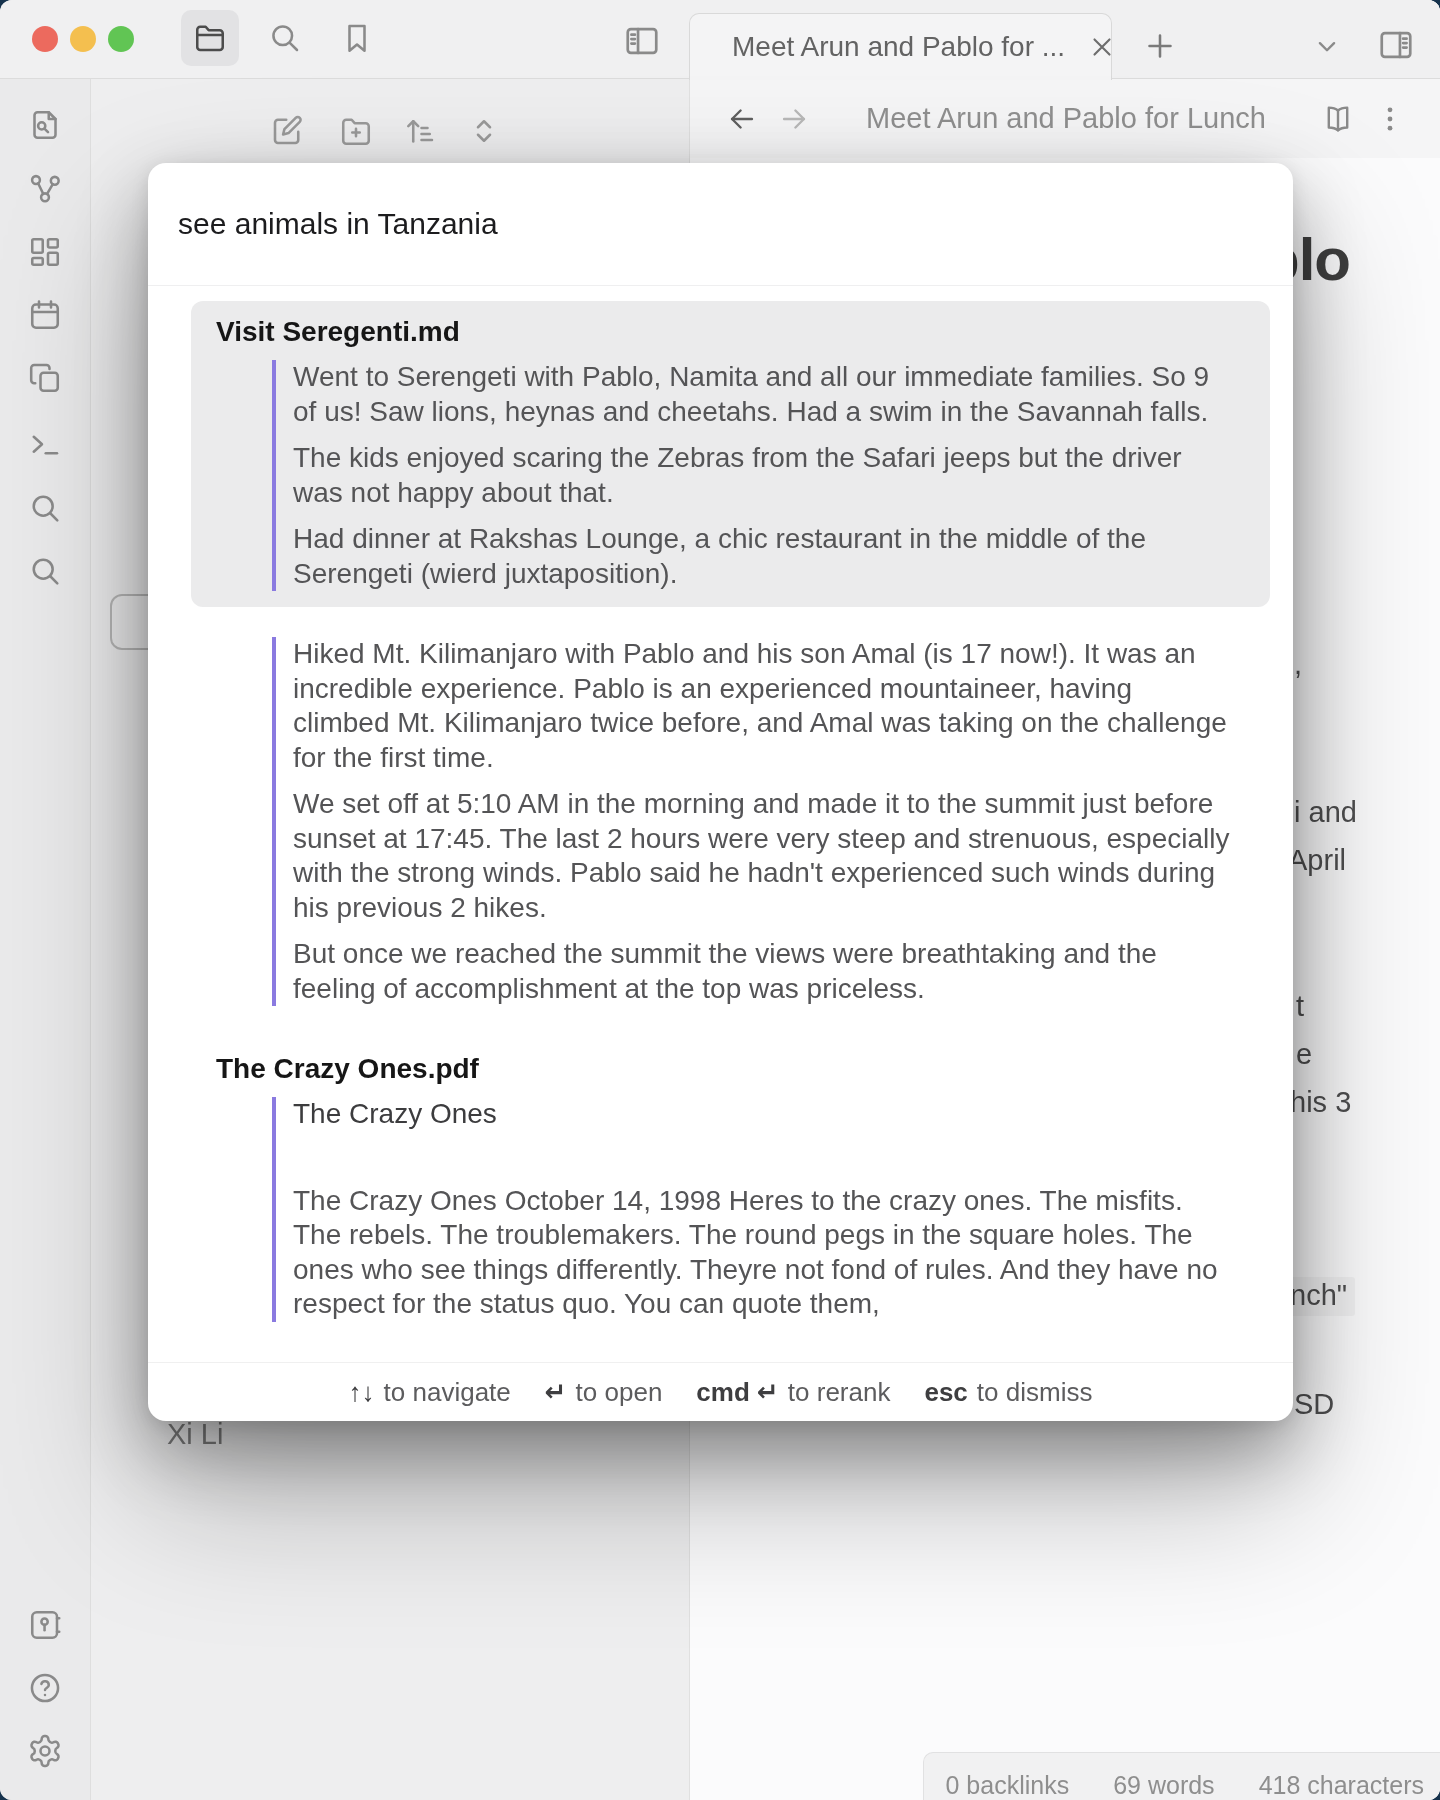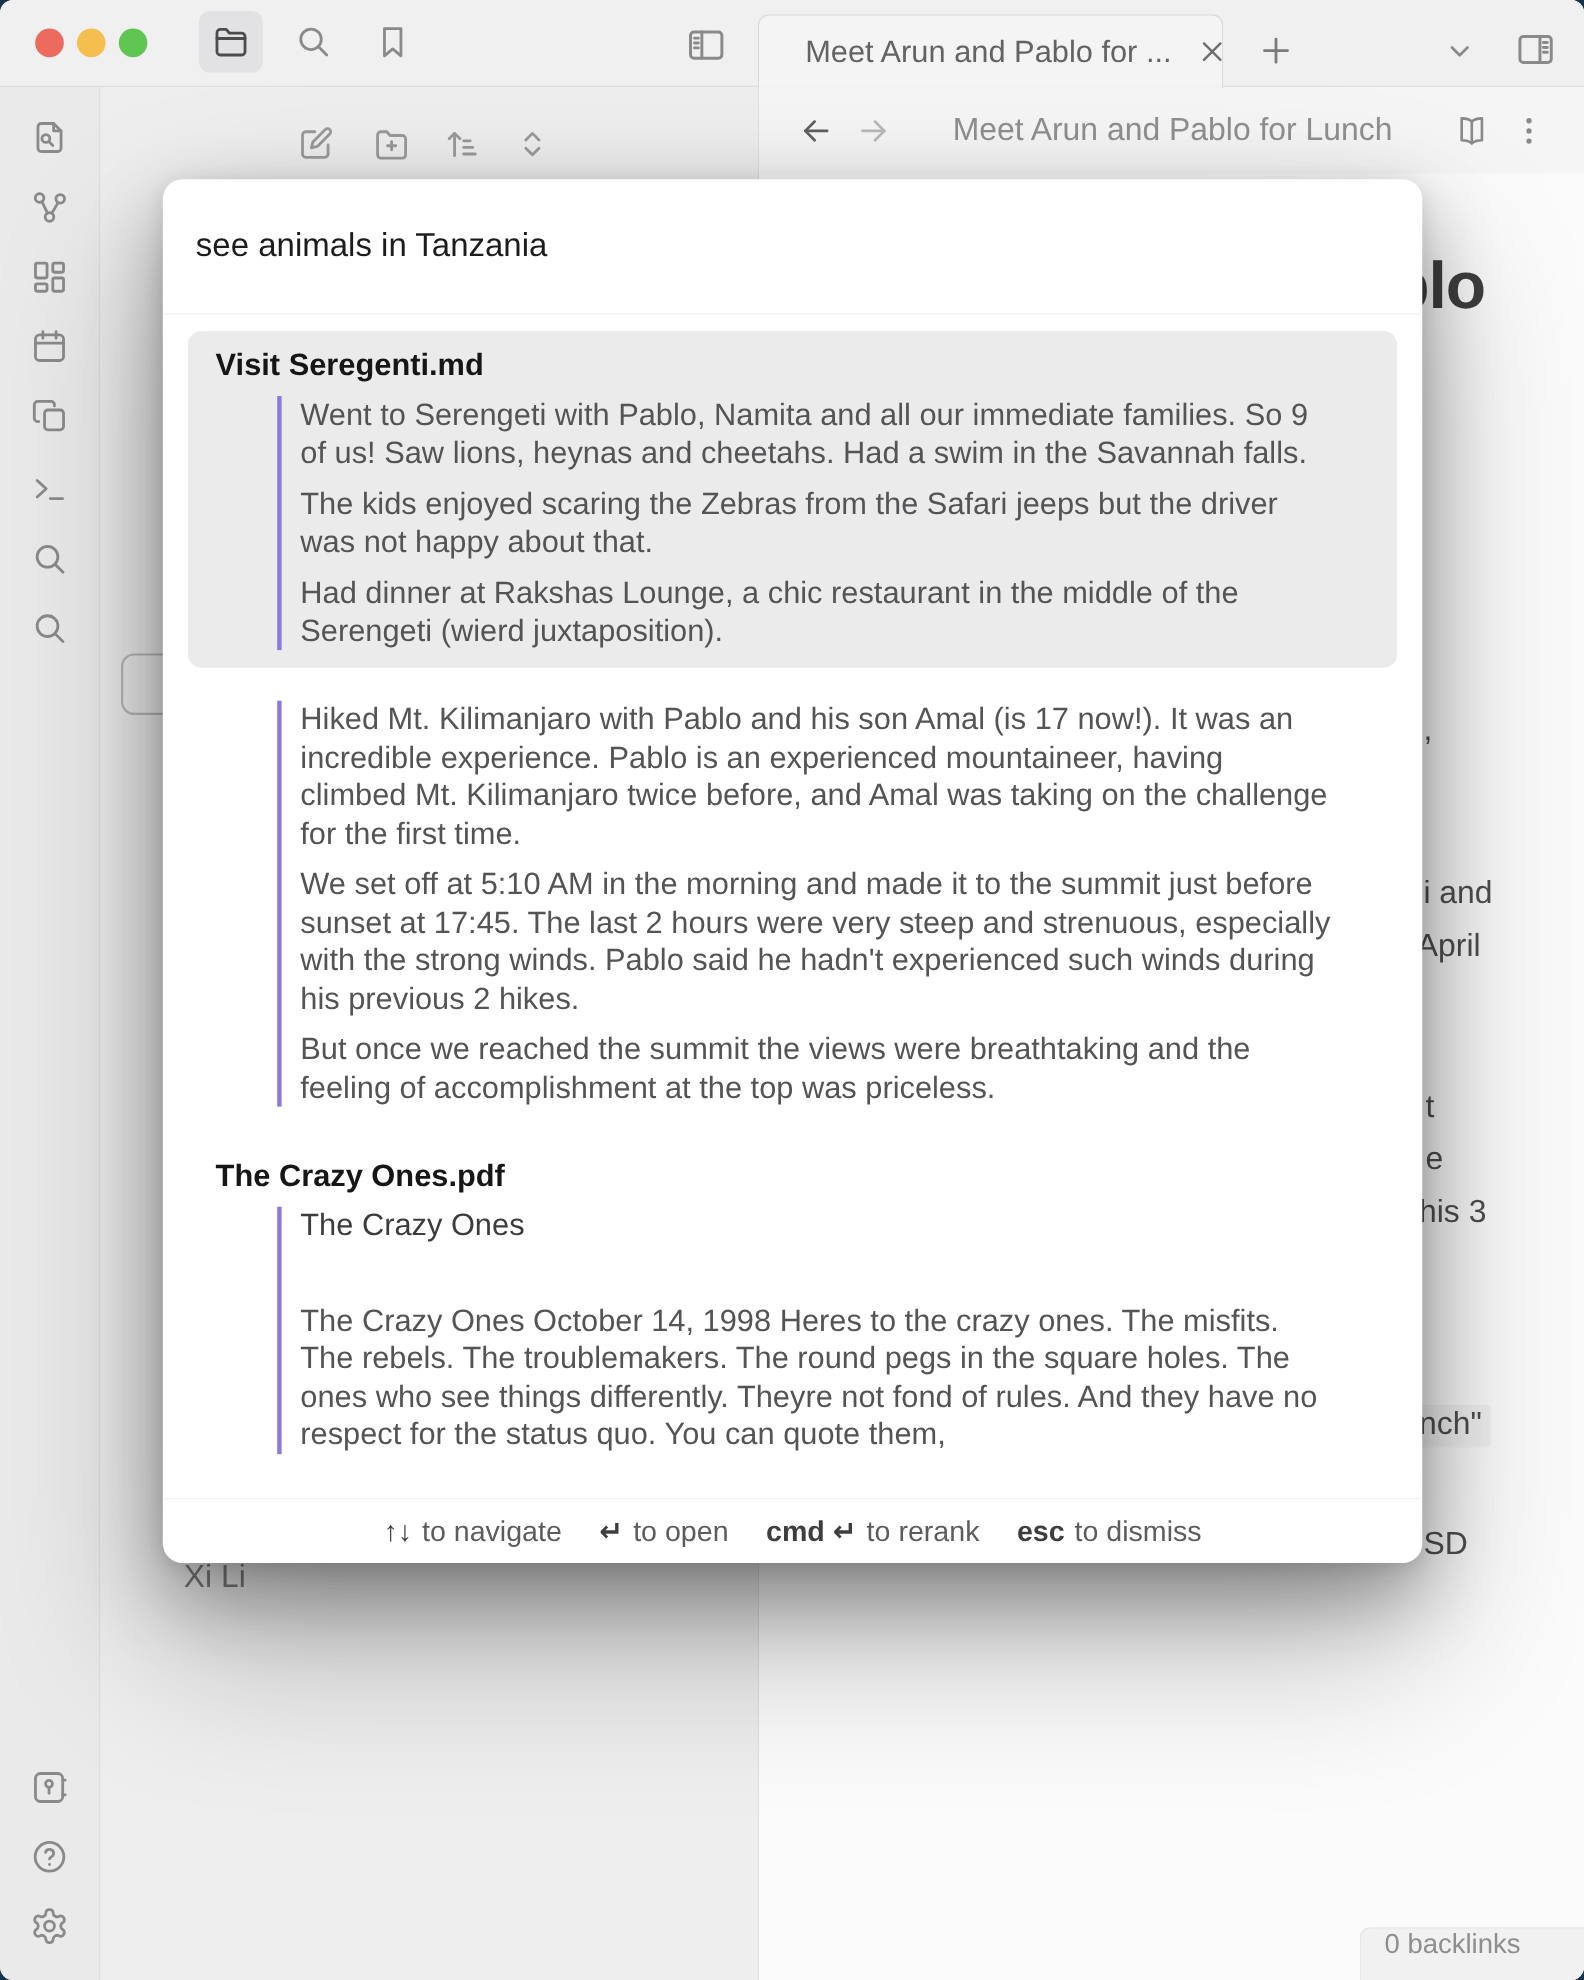--- a/index.html
+++ b/index.html
@@ -52,31 +52,31 @@
   .nav-fwd svg.icon{stroke:#b8b8b8;}
   .view-title{flex:1;text-align:center;font-size:29px;color:#8f8f8f;white-space:nowrap;overflow:hidden;}
   .hdr-right{display:flex;align-items:center;margin-right:24px;}
   .hdr-btn{width:52px;height:52px;display:flex;align-items:center;justify-content:center;}
 
   .note-heading-fragment{position:absolute;left:573px;top:225px;font-size:60px;font-weight:bold;color:#3f3f3f;letter-spacing:-1px;}
   .frag{position:absolute;font-size:29px;color:#4f4f50;white-space:nowrap;}
   .frag.hl{background:#f2f2f3;padding:2px 8px 4px 2px;border-radius:3px;}
 
   
-  .statusbar{position:absolute;right:0;bottom:0;height:47px;background:#f1f1f2;border:1px solid #e1e1e2;border-right:none;border-bottom:none;border-radius:10px 0 0 0;display:flex;align-items:flex-start;gap:44px;padding:0 16px 0 22px;z-index:5;flex-direction:column;}
+  .statusbar{position:absolute;right:0;bottom:0;height:47px;background:#f1f1f2;border:1px solid #e1e1e2;border-right:none;border-bottom:none;border-radius:10px 0 0 0;display:flex;align-items:flex-end;gap:44px;padding:0 16px 0 22px;z-index:5;}
   .statusbar span{font-size:25px;color:#8e8e8e;white-space:nowrap;}
 
   
   .modal{position:absolute;left:148px;top:163px;width:1145px;height:1258px;background:#ffffff;border-radius:18px;z-index:10;
     box-shadow:0 30px 70px rgba(0,0,0,.30),0 70px 150px rgba(0,0,0,.28),0 4px 18px rgba(0,0,0,.10);
     display:flex;flex-direction:column;overflow:hidden;}
   .search-row{height:122px;flex:none;display:flex;align-items:center;padding-left:30px;border-bottom:1px solid #efeff0;}
   .search-text{font-size:30px;color:#1c1c1e;}
   .results{flex:1;overflow:hidden;padding:15px 23px 0 23px;}
-  .result{border-radius:12px;padding:14px 24px 16px 25px;}
+  .result{border-radius:12px;padding:14px 24px 16px 25px;margin-left:20px;}
   .result.selected{background:#ebebec;}
   .result + .result{margin-top:16px;}
   .result-title{font-size:28px;font-weight:bold;color:#161616;line-height:34px;margin:0 0 11px 0;}
   .quote{margin-left:56px;border-left:4px solid #8a7ae0;padding-left:17px;max-width:938px;}
   .quote p{margin:0 0 12px 0;font-size:28px;line-height:34.5px;color:#545456;}
   .quote p:last-child{margin-bottom:0;}
   .quote .subhead{font-size:28px;font-weight:normal;color:#3c3c3e;margin:4px 0 52px 0;}
   .hints{height:58px;flex:none;border-top:1px solid #f0f0f0;display:flex;align-items:center;justify-content:center;gap:34px;text-align:right;}
   .hint{font-size:26px;color:#5c5c5e;white-space:nowrap;}
   .hint .keys{font-weight:bold;color:#3e3e40;margin-right:9px;}

